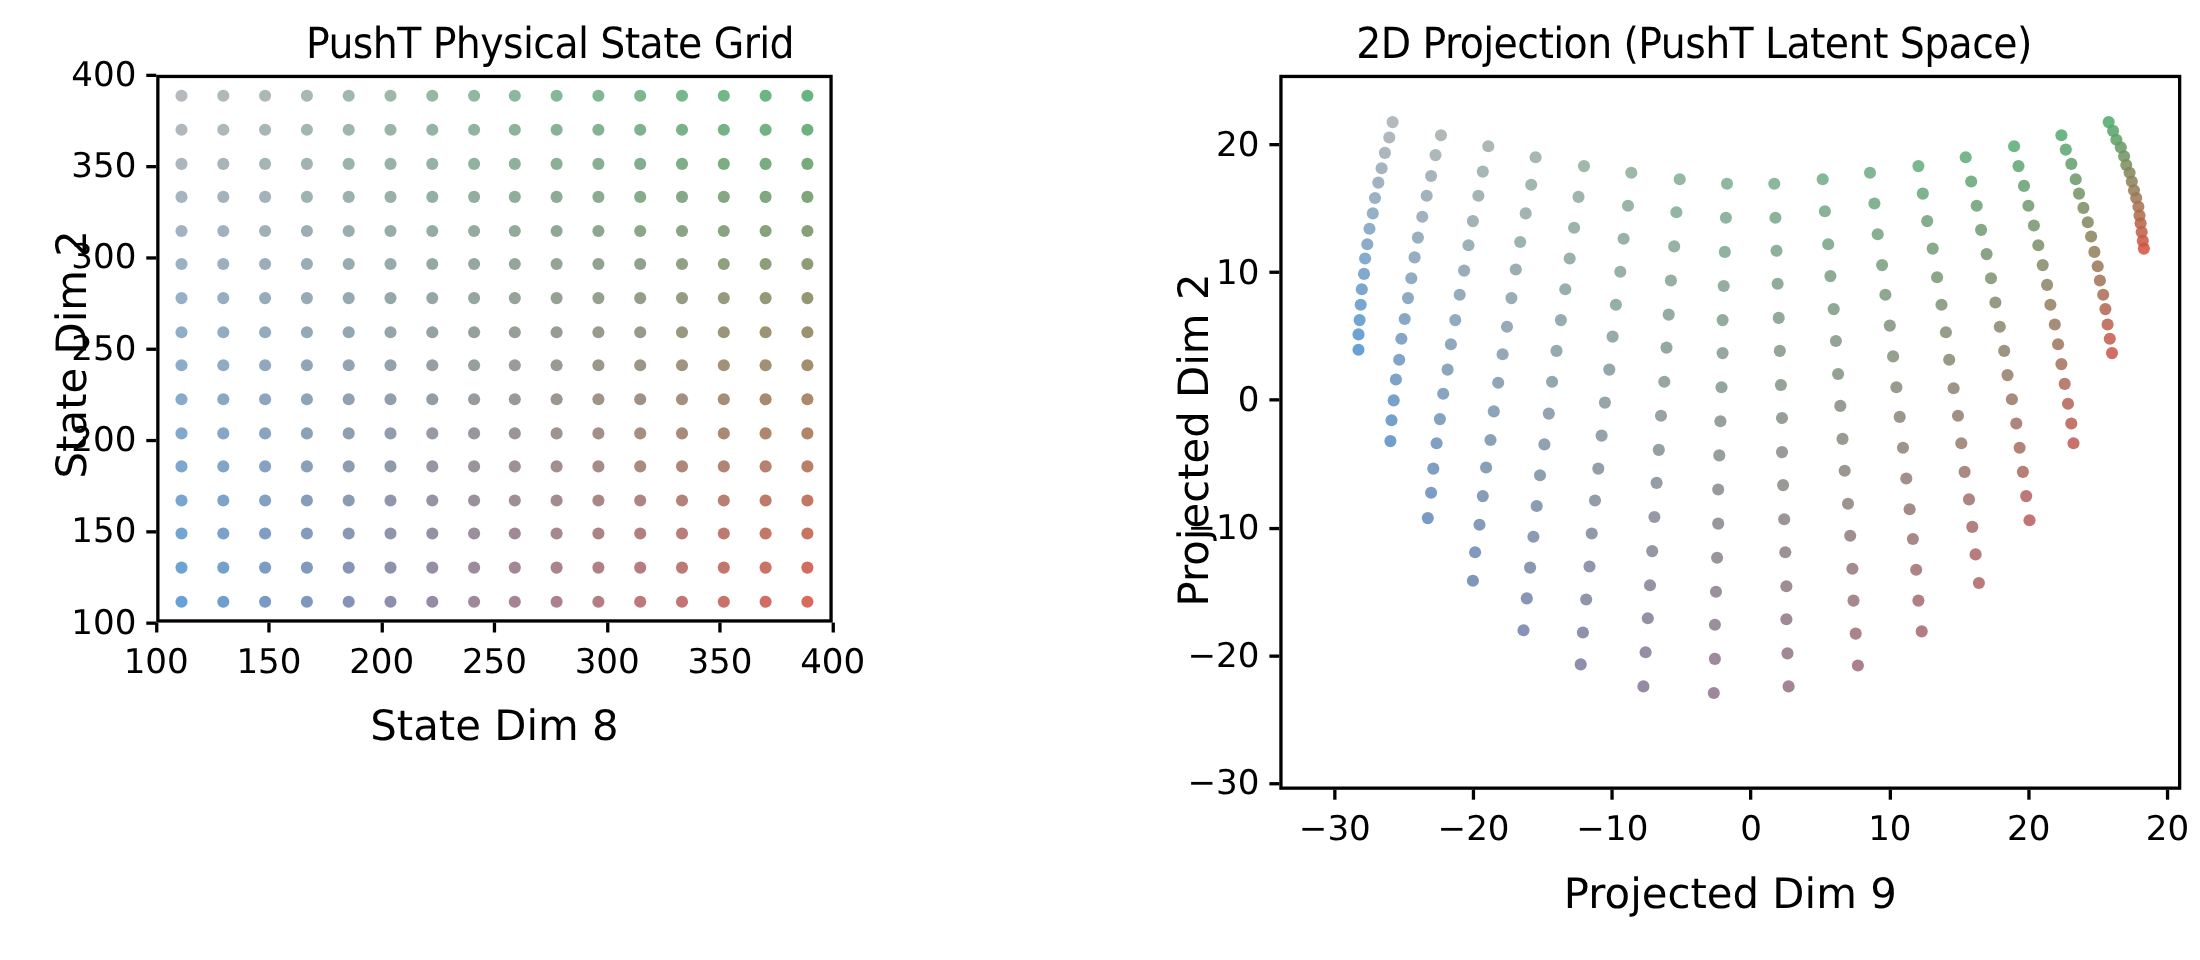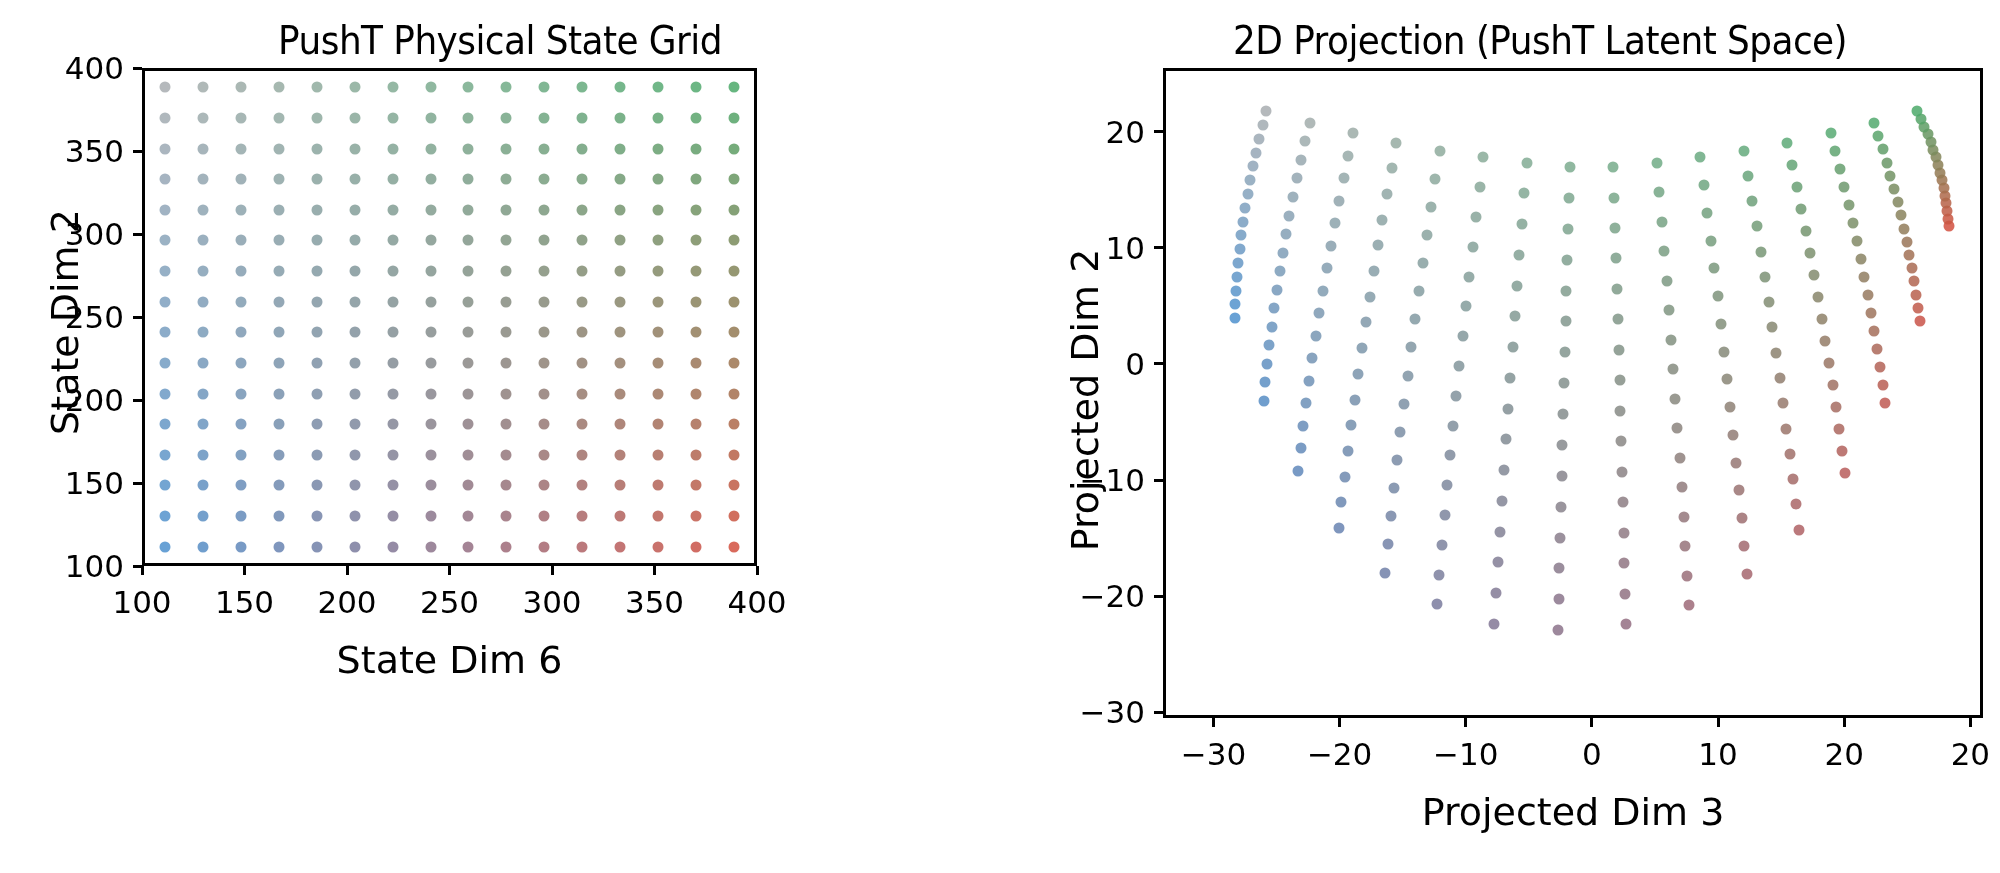--- a/index.html
+++ b/index.html
@@ -356,21 +356,21 @@
         <div class="tick-mark tick-x" style="left: 448px; top: 566px;"></div>
         <div class="ticklabel x" style="left: 449.5px; top: 576px;">250</div>
         <div class="tick-mark tick-x" style="left: 550.5px; top: 566px;"></div>
         <div class="ticklabel x" style="left: 552px; top: 576px;">300</div>
         <div class="tick-mark tick-x" style="left: 653px; top: 566px;"></div>
         <div class="ticklabel x" style="left: 654.5px; top: 576px;">350</div>
         <div class="tick-mark tick-x" style="left: 755.5px; top: 566px;"></div>
         <div class="ticklabel x" style="left: 757px; top: 576px;">400</div>
       </div>
 
-    <div class="axis-label x" style="left:142px;width:615px;top:638px;">State Dim 6</div>
+    <div class="axis-label x" style="left:142px;width:615px;top:638px;">State Dim 8</div>
 
     <div class="axis-label y" style="left:-215px;top:300px;width:560px;">State Dim 2</div>
   </div>
 
   <div class="panel" style="left:1000px;top:0px;width:1000px;height:873px;">
 
     <div class="plot-title" style="top:18px;left:80px;right:0px;">2D Projection (PushT Latent Space)</div>
 
     <div class="axes" id="axes-right" style="left:163px;top:68px;width:820px;height:650px;">
         <div class="dot" style="left: 68.8769px; top: 247.25px; width: 11px; height: 11px; background: rgba(78, 145, 206, 0.85);"></div>
@@ -653,18 +653,18 @@
         <div class="tick-mark tick-x" style="left: 590.423px; top: 718px;"></div>
         <div class="ticklabel x" style="left: 591.923px; top: 728px;">0</div>
         <div class="tick-mark tick-x" style="left: 716.577px; top: 718px;"></div>
         <div class="ticklabel x" style="left: 718.077px; top: 728px;">10</div>
         <div class="tick-mark tick-x" style="left: 842.731px; top: 718px;"></div>
         <div class="ticklabel x" style="left: 844.231px; top: 728px;">20</div>
         <div class="tick-mark tick-x" style="left: 968.885px; top: 718px;"></div>
         <div class="ticklabel x" style="left: 970.385px; top: 728px;">20</div>
       </div>
 
-    <div class="axis-label x" style="left:163px;width:820px;top:790px;">Projected Dim 3</div>
+    <div class="axis-label x" style="left:163px;width:820px;top:790px;">Projected Dim 9</div>
 
     <div class="axis-label y" style="left:-235px;top:378px;width:640px;">Projected Dim 2</div>
   </div>
 
 </div>
 
 </body></html>

